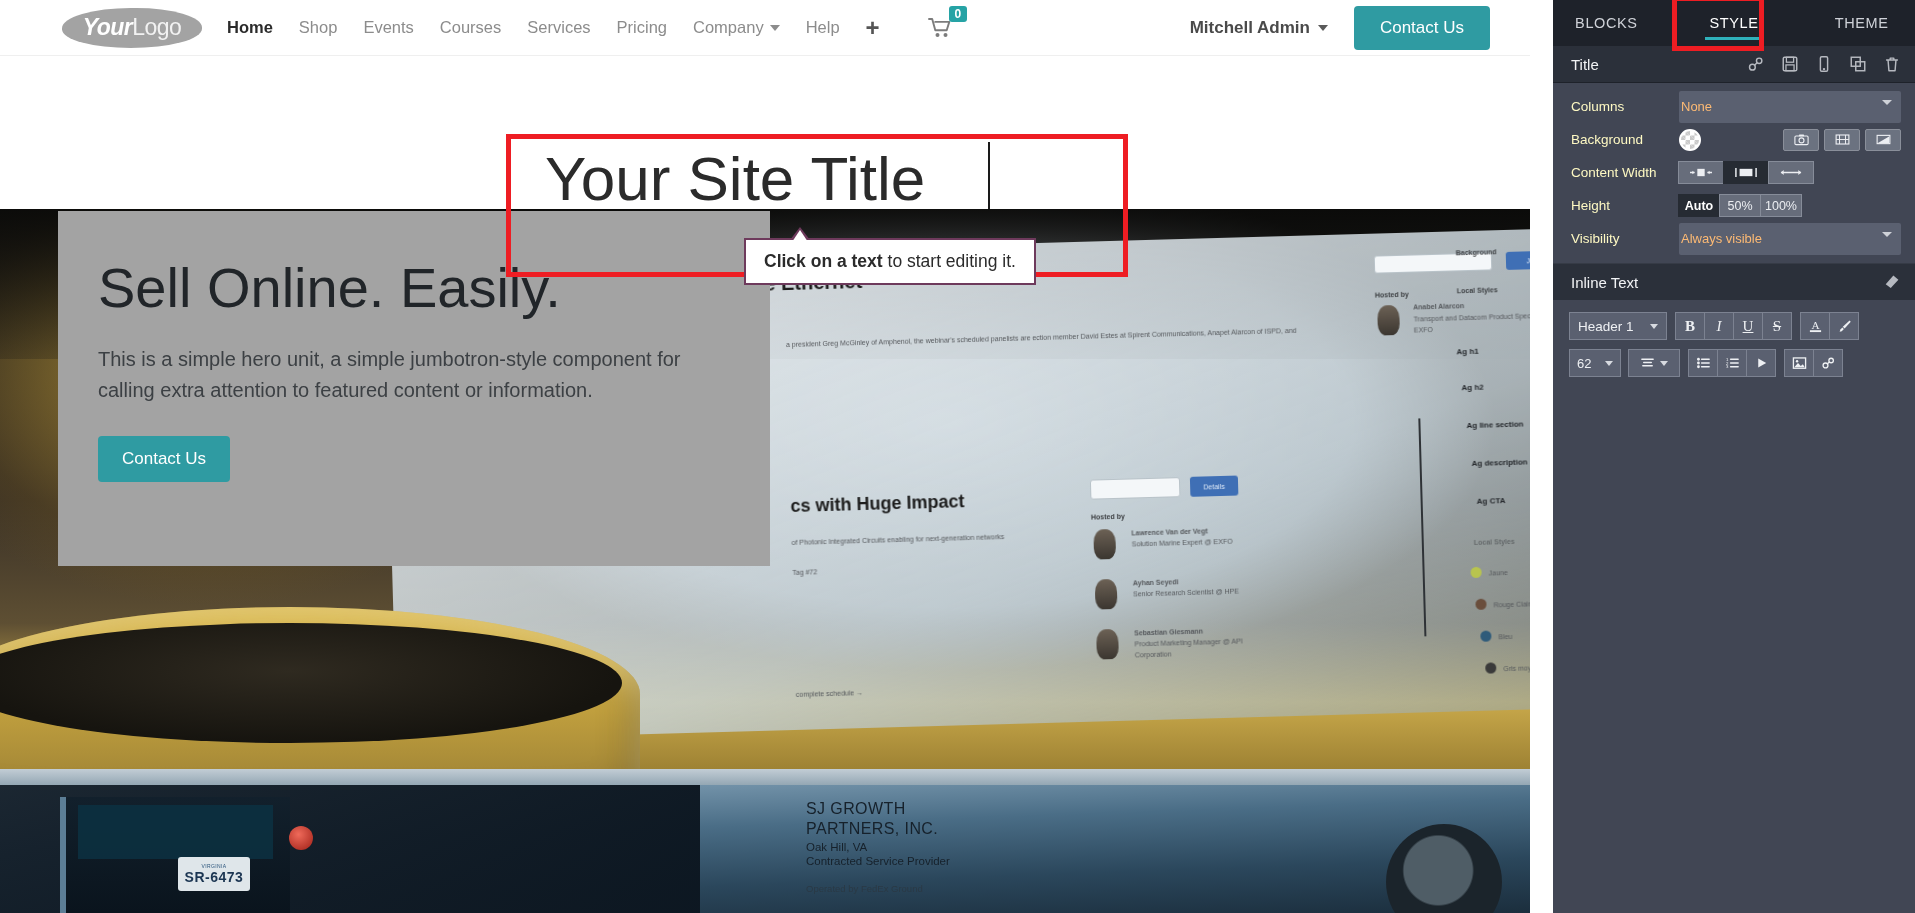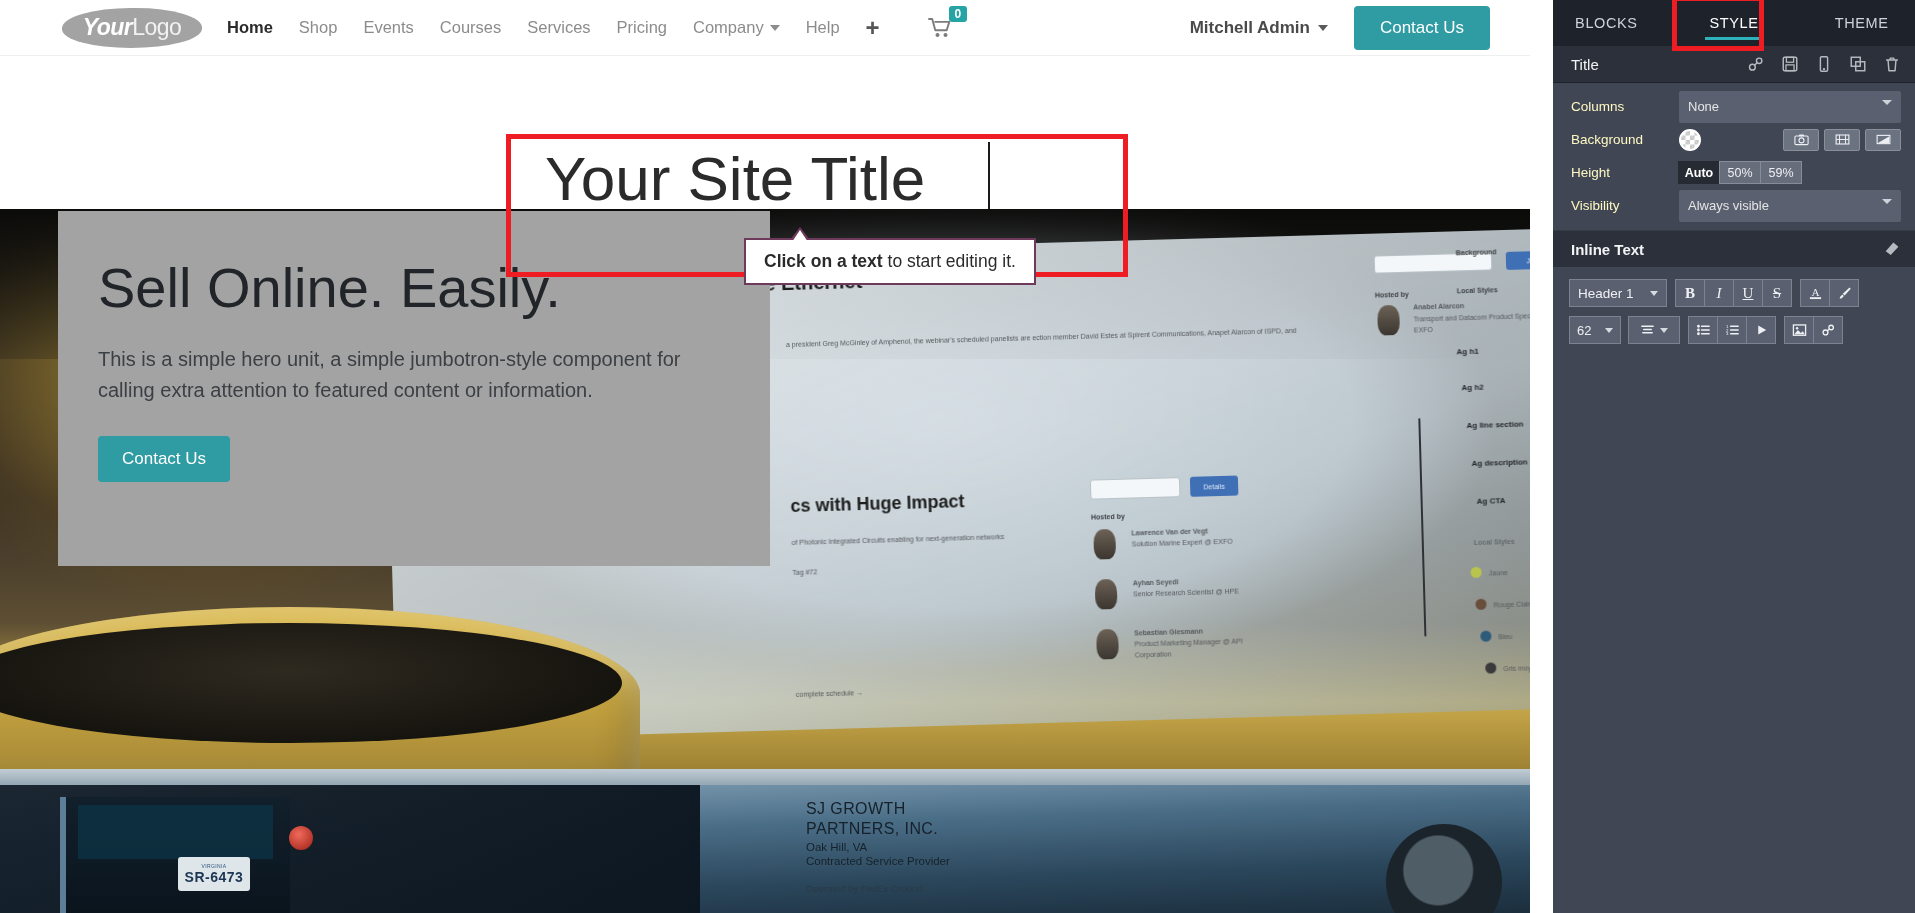--- a/index.html
+++ b/index.html
@@ -214,21 +214,21 @@
   }
   #sec-title .nm { font-size: 15px; color:#f2f3f5; }
   #sec-title .icons { margin-left:auto; display:flex; gap: 16px; align-items:center; }
   .ed-ic { width: 18px; height: 18px; opacity:.85; cursor:pointer; }
   .ed-ic svg { width: 100%; height: 100%; display:block; }
 
   .row { display:flex; align-items:center; height: 33px; padding: 0 14px 0 18px; }
   .row .lab { font-size: 13.5px; color:#fef9c3; width: 108px; flex:none; }
   .sel {
     flex:1; height: 32px; background:#5a6070; border-radius:2px; position:relative;
-    display:flex; align-items:center; padding: 0 9px; font-size: 13px; color:#e5e5e5; cursor:pointer;
+    display:flex; align-items:center; padding: 0 2px; font-size: 13px; color:#fdba74; cursor:pointer;
   }
   .sel .ar { position:absolute; right: 9px; top: 9px; width:0;height:0;
     border-left:5px solid transparent;border-right:5px solid transparent;border-top:5px solid #cfd2d8; }
   .swatch {
     width: 22px; height:22px; border-radius:50%; border:2px solid #fff; cursor:pointer;
     background:
       linear-gradient(45deg,#c9c9c9 25%,transparent 25%,transparent 75%,#c9c9c9 75%),
       linear-gradient(45deg,#c9c9c9 25%,#fff 25%,#fff 75%,#c9c9c9 75%);
     background-size: 9px 9px; background-position: 0 0, 4.5px 4.5px;
   }
@@ -241,21 +241,21 @@
   .seg { display:flex; margin-left: 0; }
   .seg .s {
     height: 23px; min-width: 42px; background:#676d7b; border:1px solid #868c99;
     display:flex; align-items:center; justify-content:center; font-size:12.5px; color:#eceef2; cursor:pointer;
     margin-left:-1px;
   }
   .seg .s.on { background:#262b33; border-color:#262b33; color:#ffffff; font-weight:700; }
 
   #sec-inline {
     height: 37px; background:#2b303a; display:flex; align-items:center;
-    padding: 0 14px 0 18px; margin-top: 8px; border-top:1px solid #363b46;font-weight:bold;
+    padding: 0 14px 0 18px; margin-top: 8px; border-top:1px solid #363b46;
   }
   #sec-inline .nm { font-size: 15px; color:#f2f3f5; }
   #sec-inline .icons { margin-left:auto; }
 
   #tbar { padding: 12px 14px 0 16px; }
   .tbrow { display:flex; gap: 8px; margin-bottom: 9px; align-items:center; }
   .tgroup { display:flex; }
   .tbtn {
     height: 28px; min-width: 30px; background:#5a6070; border:1px solid #7c8291;
     display:flex; align-items:center; justify-content:center;
@@ -513,27 +513,51 @@
           </span>
           <span class="gbtn">
             <svg viewBox="0 0 20 16">
                 <rect x="1.5" y="2.5" width="17" height="11" fill="none" stroke="#eceef2" stroke-width="1.5"></rect>
                 <path d="M2.5 12.8L17.4 4v8.8z" fill="#eceef2"></path>
               </svg>
           </span>
         </span>
       </div>
 
+      <div class="row">
+        <span class="lab">Content Width</span>
+        <span class="seg">
+          <span class="s" style="min-width:46px">
+            <svg viewBox="0 0 26 12" width="24" height="11">
+                <path d="M1 6h5M25 6h-5" stroke="#eceef2" stroke-width="1.6"></path>
+                <path d="M6 6l-2.4-2v4zM20 6l2.4-2v4z" fill="#eceef2"></path>
+                <rect x="9" y="2" width="8" height="8" fill="#eceef2"></rect>
+              </svg>
+          </span>
+          <span class="s on" style="min-width:46px">
+            <svg viewBox="0 0 26 12" width="24" height="11">
+                <path d="M2 1v10M24 1v10" stroke="#eceef2" stroke-width="1.6"></path>
+                <rect x="6" y="2" width="14" height="8" fill="#eceef2"></rect>
+              </svg>
+          </span>
+          <span class="s" style="min-width:46px">
+            <svg viewBox="0 0 26 12" width="24" height="11">
+                <path d="M13 6H2M13 6h11" stroke="#eceef2" stroke-width="1.6"></path>
+                <path d="M2 6l3-2.6v5.2zM24 6l-3-2.6v5.2z" fill="#eceef2"></path>
+              </svg>
+          </span>
+        </span>
+      </div>
 
       <div class="row">
         <span class="lab">Height</span>
         <span class="seg">
           <span class="s on">Auto</span>
           <span class="s">50%</span>
-          <span class="s">59%</span>
+          <span class="s">100%</span>
         </span>
       </div>
 
       <div class="row">
         <span class="lab">Visibility</span>
         <div class="sel">
           <span>Always visible</span>
           <span class="ar"></span>
         </div>
       </div>

